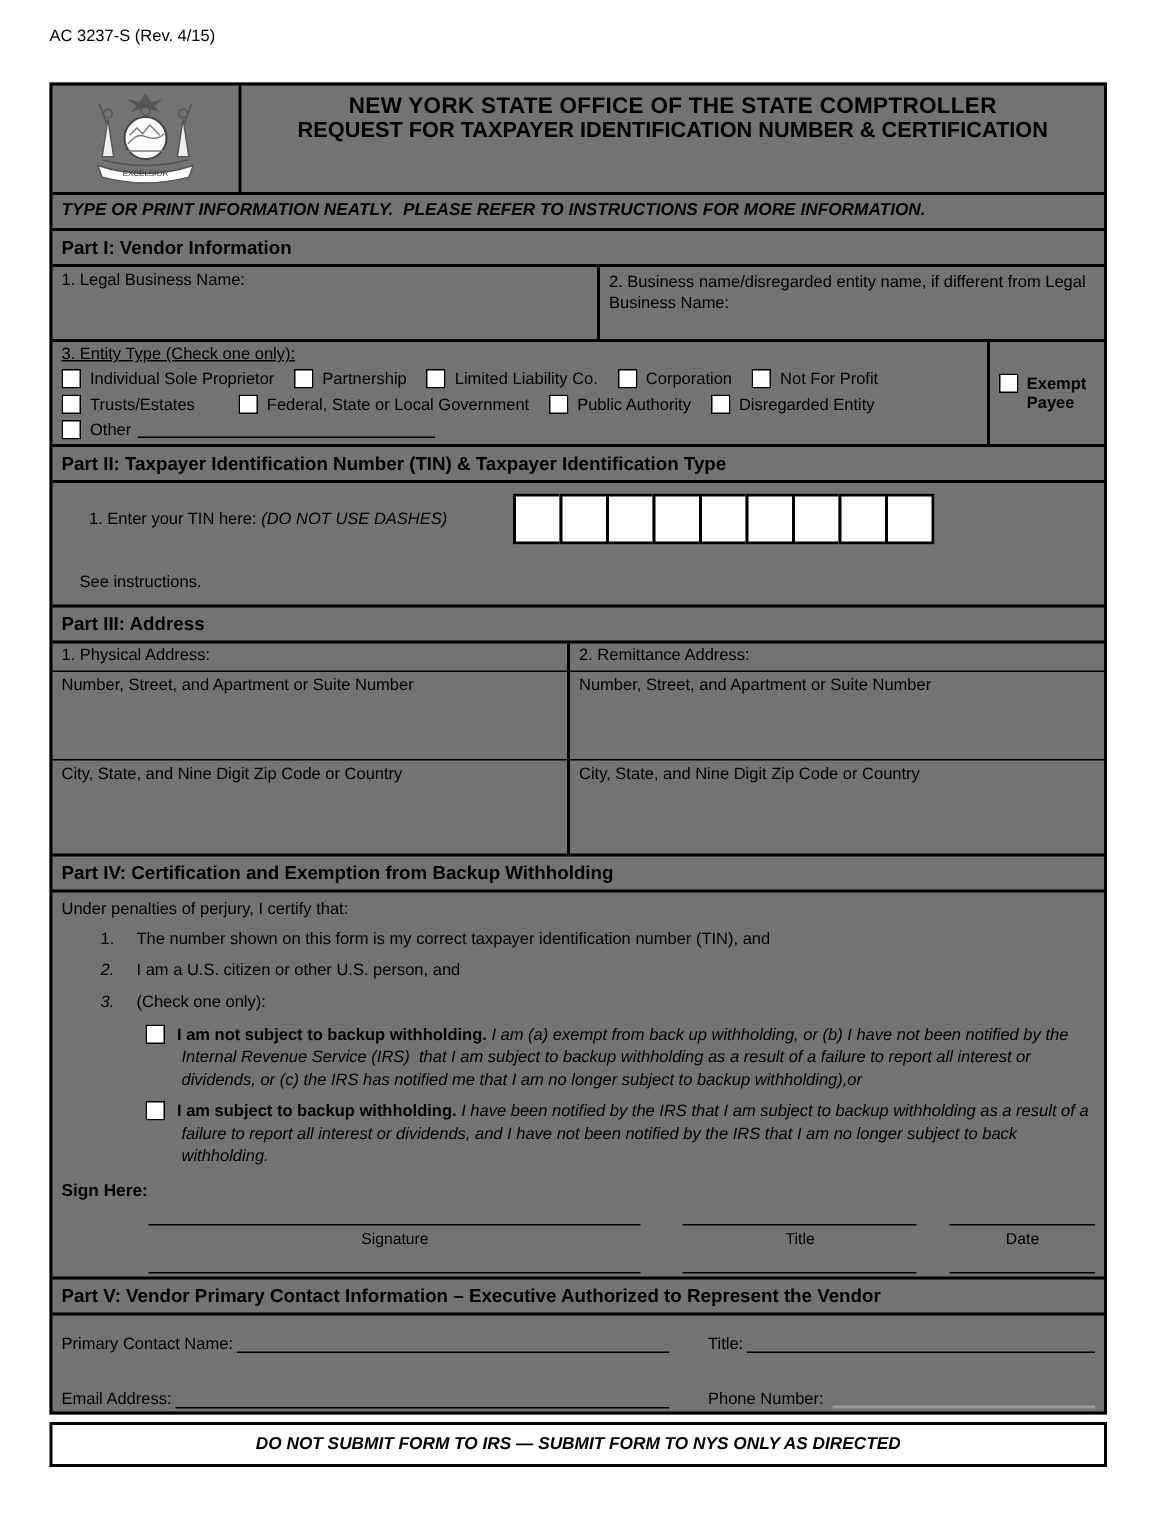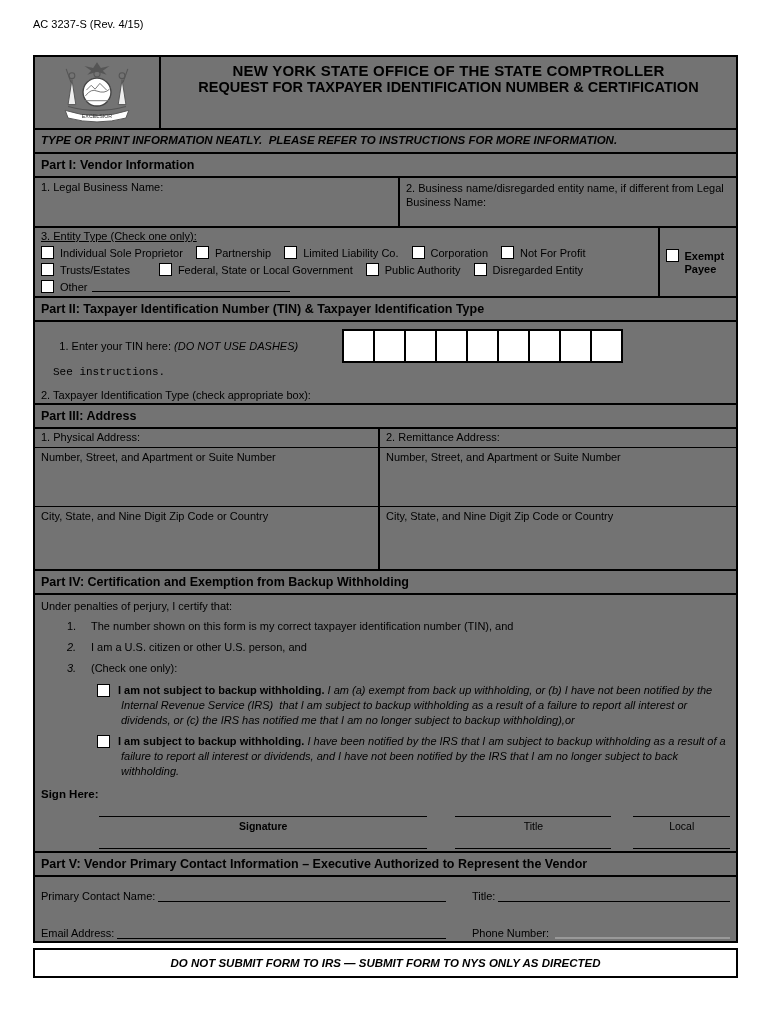--- a/index.html
+++ b/index.html
@@ -67,21 +67,21 @@
     width: 78px; border-left: 2px solid #000;
     display: flex; align-items: center; justify-content: center; padding: 0 4px;
   }
   .exempt-inner { display: flex; align-items: flex-start; }
   .exempt-text { font-weight: bold; font-size: 11px; width: 46px; line-height: 13px; margin-top: 1px; }
 
   
   .part2-body { position: relative; height: 83px; padding: 6px 6px 0 6px; font-size: 11px; overflow: hidden; }
   .tin-label-line { white-space: pre-wrap; }
   .tin-em { font-style: italic; }
-  .tin-note { margin-left: 12px; margin-top: 2px; font-family: Liberation Mono, monospace; }
+  .tin-note { margin-left: 12px; margin-top: 18px; }
   .tin-boxes { position: absolute; left: 307px; top: 7px; display: flex; }
   .tin-box { width: 33px; height: 34px; border: 2px solid #000; background: #fff; }
   .tin-box + .tin-box { margin-left: -2px; }
   .tid-label { margin-top: 11px; }
 
   
   .addr-grid { display: flex; height: 142px; font-size: 11px; }
   .addr-col { display: flex; flex-direction: column; }
   .addr-col-left { width: 345px; border-right: 2px solid #000; }
   .addr-col-right { flex: 1; }
@@ -97,21 +97,21 @@
   .cert-num.it { font-style: italic; }
   .cert-opt { padding-left: 80px; line-height: 15px; margin-bottom: 6px; white-space: pre-wrap; }
   .cert-opt .cb { margin-left: -24px; margin-right: 8px; vertical-align: -3px; white-space: normal; }
   .cert-opt b { font-weight: bold; }
   .cert-opt .it-text { font-style: italic; }
   .sign-here { font-weight: bold; font-size: 11.5px; margin-top: 9px; }
   .sig-row { display: flex; margin-top: 16px; font-size: 10.5px; }
   .sig-col { text-align: center; }
   .sig-line { border-bottom: 1px solid #000; height: 1px; }
   .sig-label { margin-top: 3px; }
-  .sig-c1 { margin-left: 58px; width: 333px; font-weight: bold; }
+  .sig-c1 { margin-left: 58px; width: 333px; }
   .sig-c2 { margin-left: 28px; width: 158px; }
   .sig-c3 { margin-left: 22px; width: 98px; }
 
   
   .part5-body { height: 66px; padding: 8px 6px 0 6px; font-size: 11px; }
   .contact-row { display: flex; align-items: flex-end; margin-top: 24px; }
   .contact-row:first-child { margin-top: 4px; }
   .c-left { display: flex; align-items: flex-end; width: 405px; }
   .c-right { display: flex; align-items: flex-end; flex: 1; margin-left: 26px; }
   .c-label { white-space: nowrap; }
@@ -301,21 +301,21 @@
       <div class="sig-col sig-c1">
         <div class="sig-line"></div>
         <div class="sig-label">Signature</div>
       </div>
       <div class="sig-col sig-c2">
         <div class="sig-line"></div>
         <div class="sig-label">Title</div>
       </div>
       <div class="sig-col sig-c3">
         <div class="sig-line"></div>
-        <div class="sig-label">Local</div>
+        <div class="sig-label">Date</div>
       </div>
     </div>
 
     <div class="sig-row">
       <div class="sig-col sig-c1">
         <div class="sig-line"></div>
 
       </div>
       <div class="sig-col sig-c2">
         <div class="sig-line"></div>

